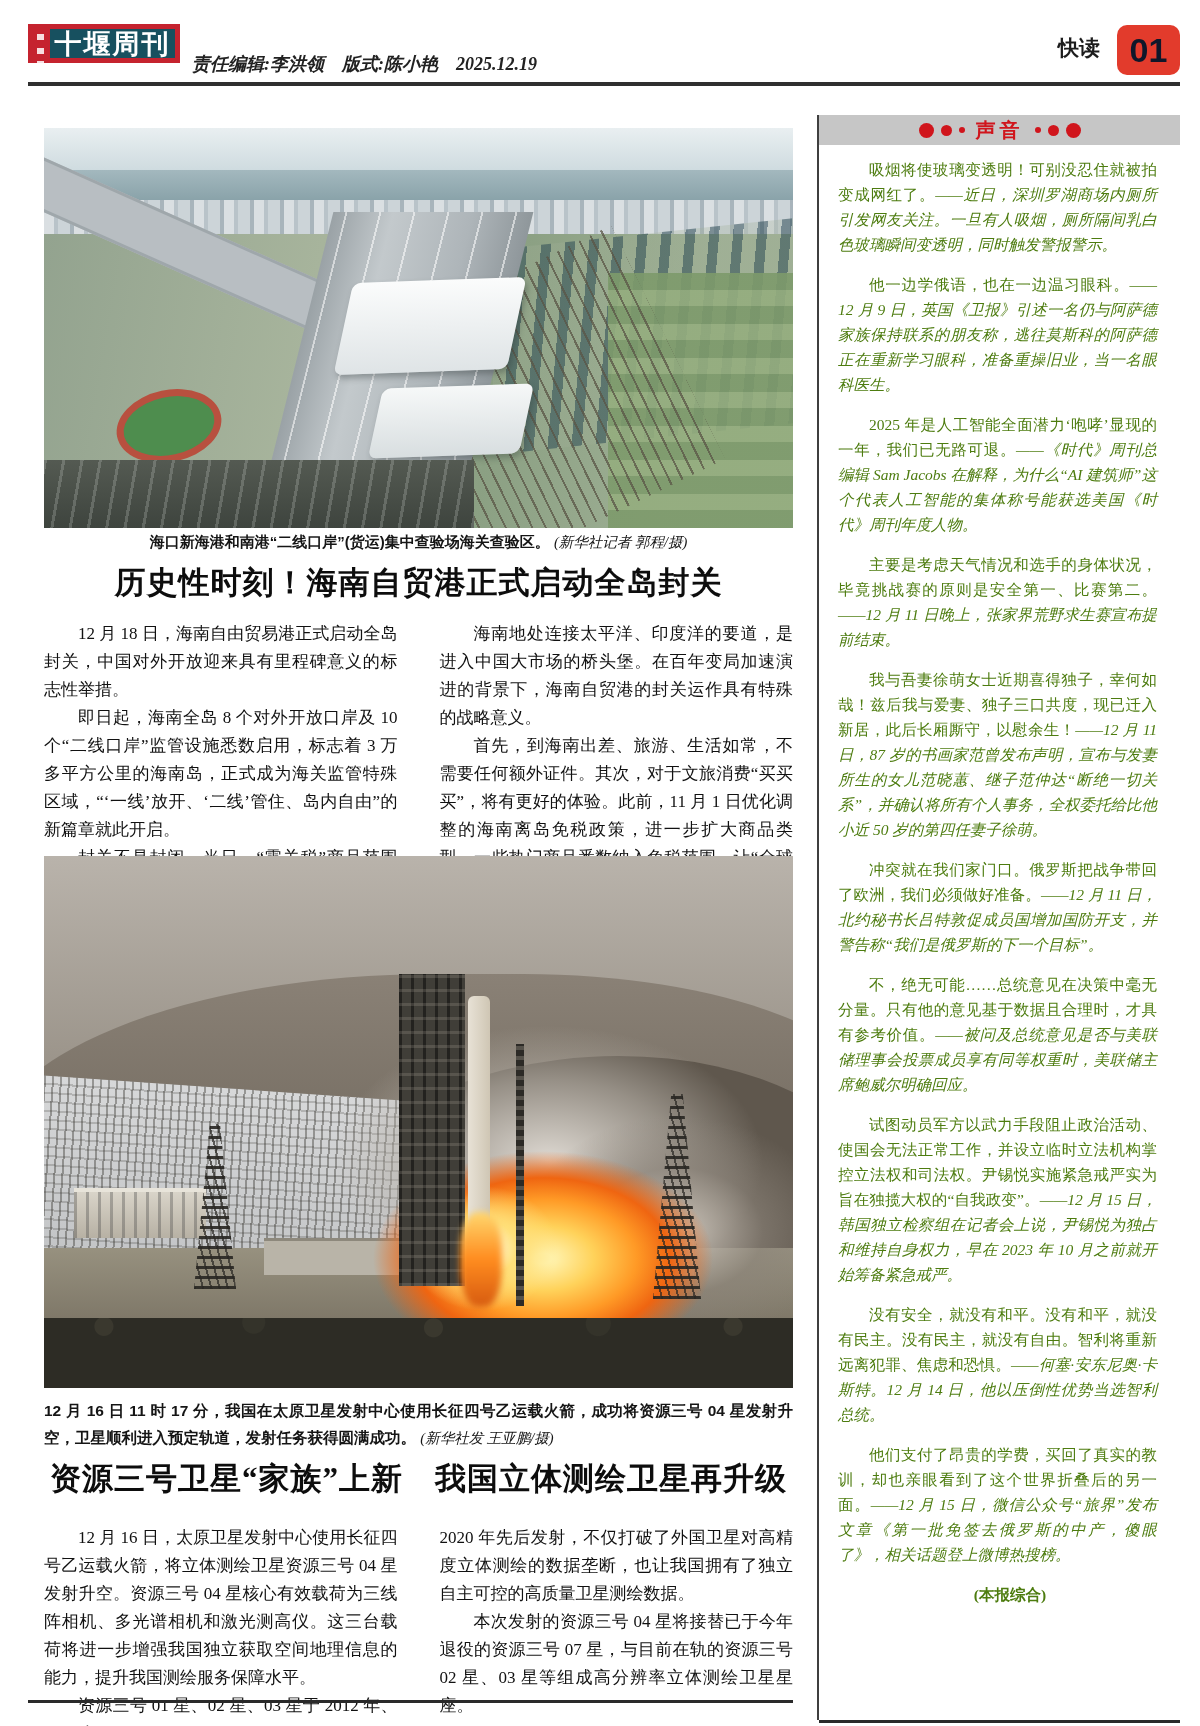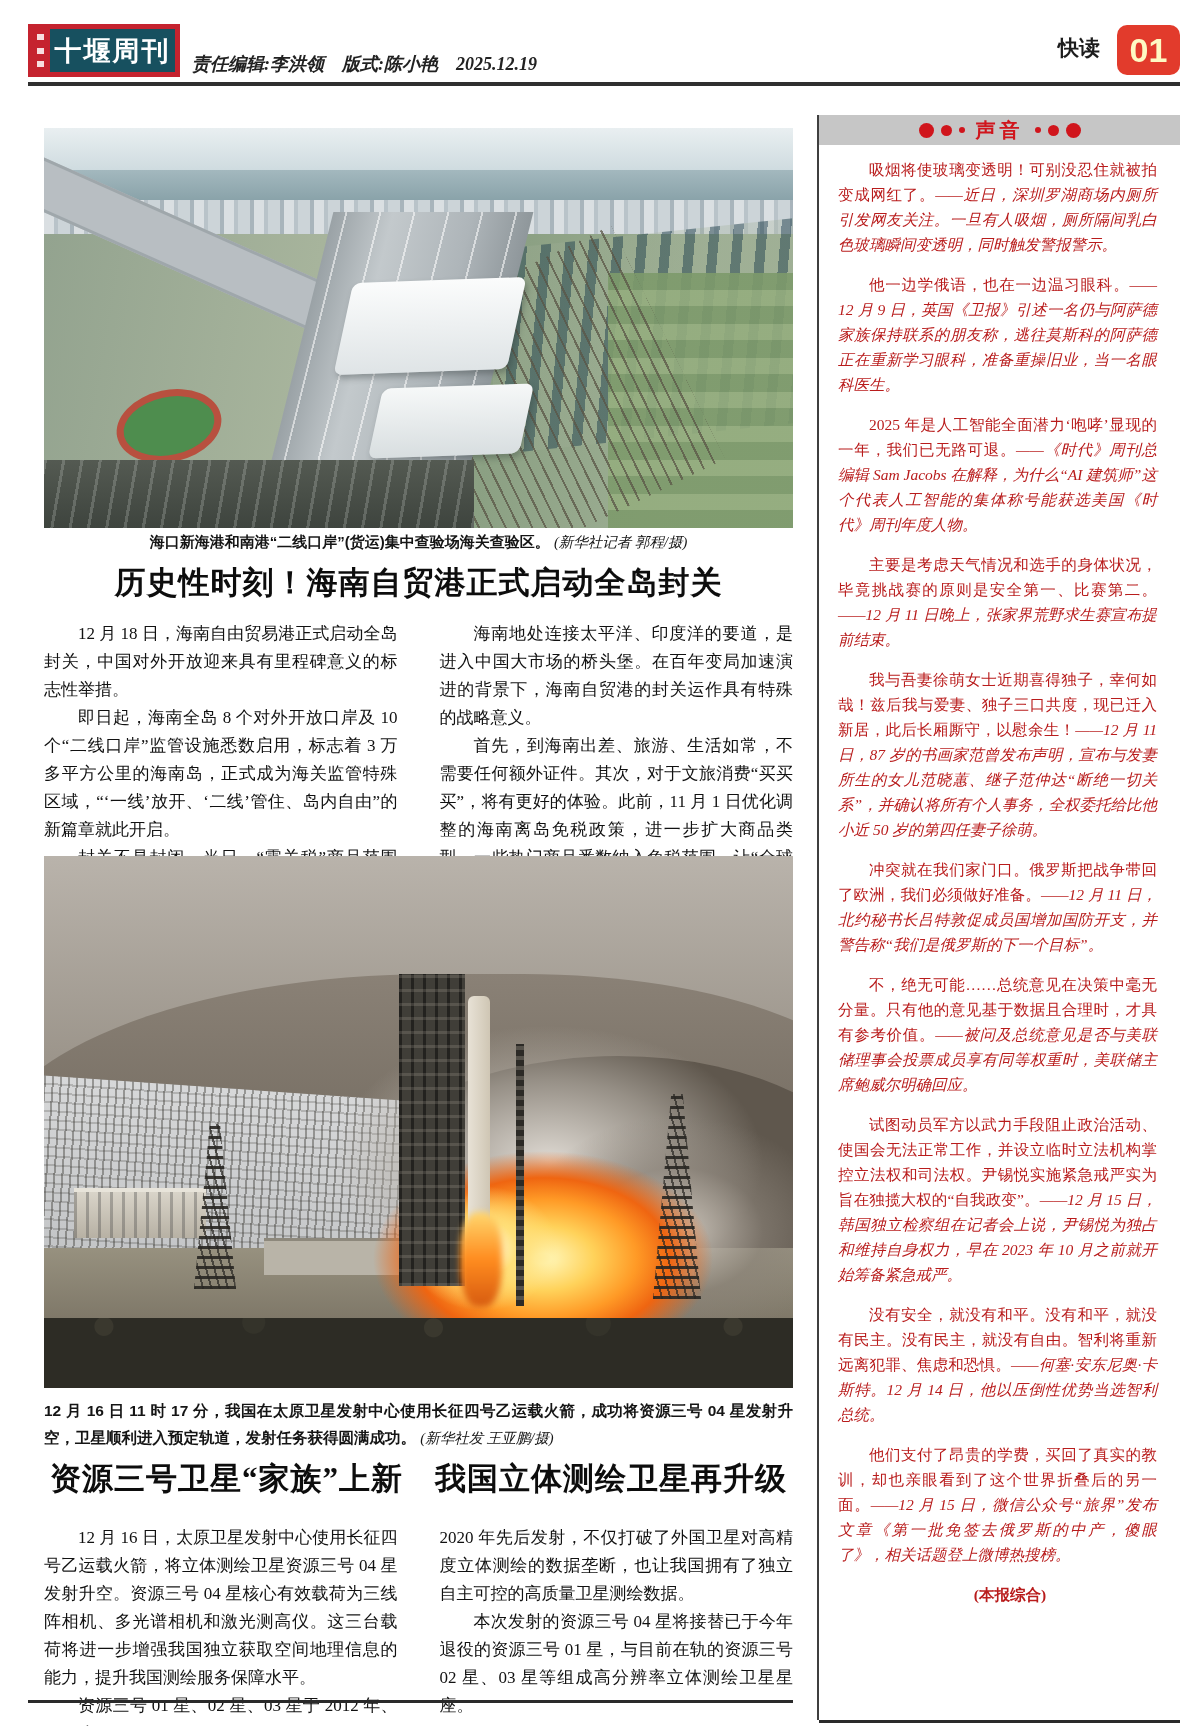--- a/index.html
+++ b/index.html
@@ -1,29 +1,29 @@
 <!DOCTYPE html>
 <html><head>
 <meta charset="utf-8">
 <style>
   html,body{margin:0;padding:0;background:#ffffff;}
   .page{position:relative;width:1200px;height:1726px;background:#fff;overflow:hidden;
         font-family:"Liberation Serif","DejaVu Serif",serif;color:#111;}
   .abs{position:absolute;}
 
   
-  .logo{left:28px;top:24px;width:152px;height:53px;background:#c5232f;}
+  .logo{left:28px;top:24px;width:152px;height:39px;background:#c5232f;}
   .logo-side{left:6px;top:10px;width:12px;height:33px;display:flex;flex-direction:column;justify-content:space-between;}
   .logo-side i{display:block;width:7px;height:6px;background:rgba(255,255,255,.85);margin:0 auto;}
   .logo-inner{left:22px;top:5px;right:5px;bottom:5px;background:#17505f;display:flex;align-items:center;justify-content:center;}
   .logo-inner span{color:#fff;font-weight:bold;font-size:27px;letter-spacing:2px;font-family:"Liberation Serif","DejaVu Serif",serif;}
   .edition{left:192px;top:52px;font-style:italic;font-weight:bold;font-size:18px;color:#222;}
   .section-label{left:1058px;top:34px;font-size:21px;font-weight:bold;color:#1c1c1c;font-family:"Liberation Sans","DejaVu Sans",sans-serif;}
   .page-num{left:1117px;top:25px;width:63px;height:50px;background:#e23b2c;border-radius:10px;
-            display:flex;align-items:center;justify-content:center;color:#fef9c3;font-weight:bold;font-size:34px;
+            display:flex;align-items:center;justify-content:center;color:#0f172a;font-weight:bold;font-size:34px;
             font-family:"Liberation Sans","DejaVu Sans",sans-serif;}
   .header-rule{left:28px;top:82px;width:1152px;height:4px;background:#2f2f2f;}
 
   
   .photo{overflow:hidden;background:#9aa89b;}
   .photo div{position:absolute;}
   .photo1{left:44px;top:128px;width:749px;height:400px;}
   .p1-sky{left:0;top:0;width:100%;height:58px;background:linear-gradient(#e9eff1,#c5d4d9);}
   .p1-sea{left:0;top:42px;width:100%;height:44px;background:linear-gradient(#a3b8be,#7e99a0);}
   .p1-city{left:0;top:72px;width:100%;height:36px;background:repeating-linear-gradient(90deg,#dadfe2 0 10px,#b9c3c9 10px 14px,#ccd4d8 14px 26px,#a8b4bb 26px 30px);}
@@ -109,21 +109,21 @@
   .voices-panel{left:819px;top:115px;width:361px;height:1605px;background:#fff;overflow:hidden;
                 border-bottom:3px solid #2a2a2a;}
   .voices-bar{position:absolute;left:0;top:0;width:100%;height:30px;background:#c6c6c6;
               display:flex;align-items:center;justify-content:center;gap:7px;}
   .voices-title{color:#d0151c;font-weight:bold;font-size:20px;letter-spacing:4px;margin:7px 4px;
                 font-family:"Liberation Sans","DejaVu Sans",sans-serif;}
   .dot{border-radius:50%;background:#d0151c;display:inline-block;}
   .dot-lg{width:15px;height:15px;}
   .dot-md{width:11px;height:11px;}
   .dot-sm{width:6px;height:6px;}
-  .quotes{position:absolute;left:19px;right:23px;top:42px;font-size:15.5px;line-height:25px;text-align:justify;color:#b91c1c;}
+  .quotes{position:absolute;left:19px;right:23px;top:42px;font-size:15.5px;line-height:25px;text-align:justify;color:#4d7c0f;}
   .quotes p{margin:0 0 15px;text-indent:2em;}
   .qa{font-style:italic;}
   .voices-footer{text-align:center;font-weight:bold;font-style:normal;padding-right:6px;}
 </style>
 </head>
 <body>
 
 <div class="page">
 
   <div class="abs logo">
@@ -205,21 +205,21 @@
 
   <div class="abs headline h2">资源三号卫星“家族”上新　我国立体测绘卫星再升级</div>
 
   <div class="abs body-cols b2">
     <div class="col">
       <p>12 月 16 日，太原卫星发射中心使用长征四号乙运载火箭，将立体测绘卫星资源三号 04 星发射升空。资源三号 04 星核心有效载荷为三线阵相机、多光谱相机和激光测高仪。这三台载荷将进一步增强我国独立获取空间地理信息的能力，提升我国测绘服务保障水平。</p>
       <p>资源三号 01 星、02 星、03 星于 2012 年、2016 年、</p>
     </div>
     <div class="col">
       <p class="cont">2020 年先后发射，不仅打破了外国卫星对高精度立体测绘的数据垄断，也让我国拥有了独立自主可控的高质量卫星测绘数据。</p>
-      <p>本次发射的资源三号 04 星将接替已于今年退役的资源三号 01 星，与目前在轨的资源三号 02 星、03 星等组成高分辨率立体测绘卫星星座。</p>
+      <p>本次发射的资源三号 04 星将接替已于今年退役的资源三号 07 星，与目前在轨的资源三号 02 星、03 星等组成高分辨率立体测绘卫星星座。</p>
     </div>
   </div>
 
   <div class="abs main-rule"></div>
 
   <div class="abs divider-v"></div>
   <div class="abs voices-panel">
     <div class="voices-bar">
       <span class="dot dot-lg"></span>
       <span class="dot dot-md"></span>

